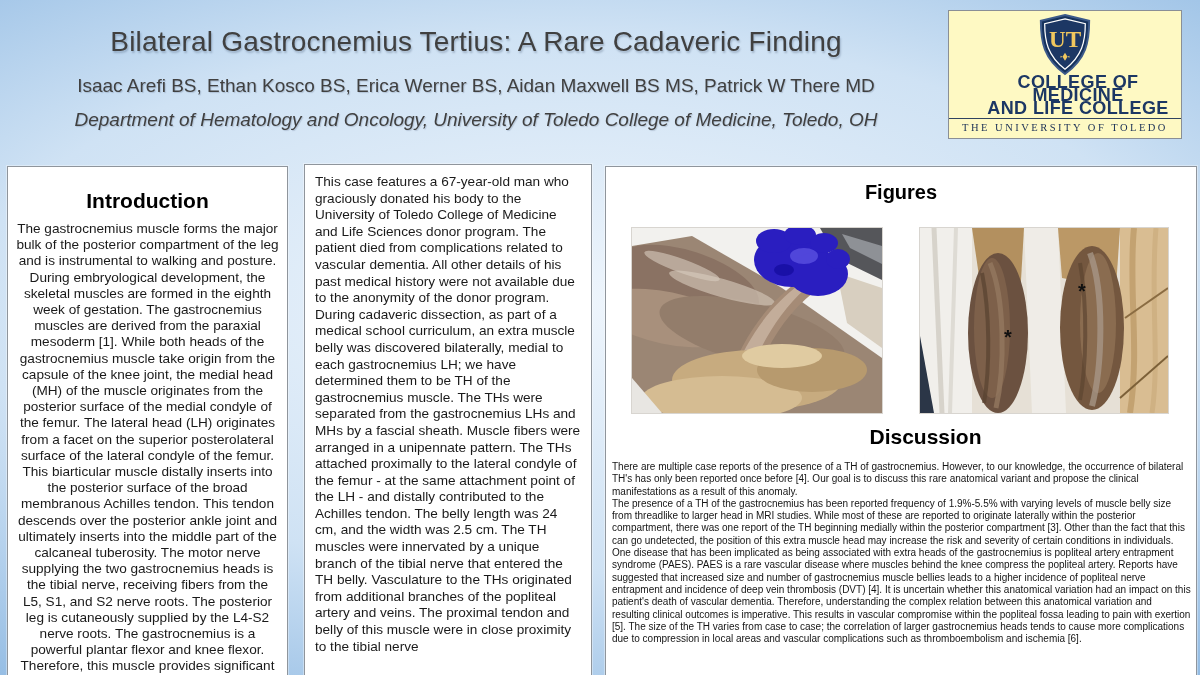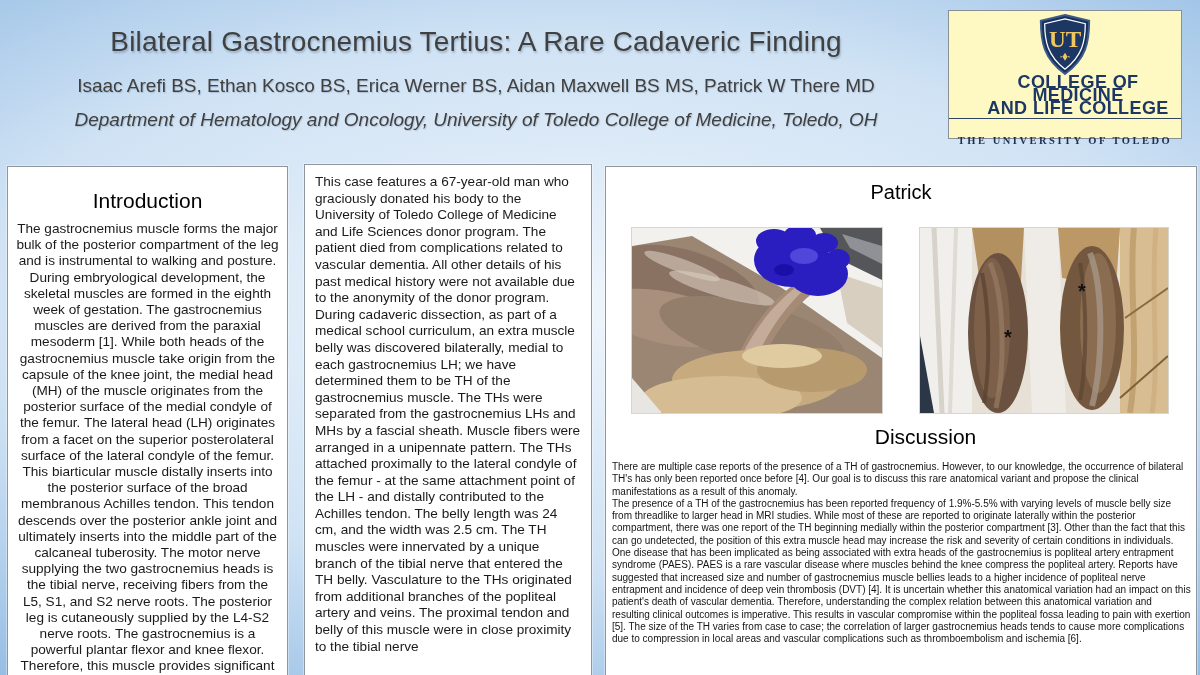--- a/index.html
+++ b/index.html
@@ -19,29 +19,29 @@
     position:absolute;left:948px;top:10px;width:234px;height:129px;
     background:#fef9c3;border:1px solid #8a8f96;box-sizing:border-box;
     text-align:center;
   }
   .logo-box .shield{display:block;margin:3px auto 0 auto;}
   .logo-l1,.logo-l2{
     color:#1c3764;font-weight:700;font-size:18px;letter-spacing:.4px;line-height:13px;padding-left:26px;
   }
   .logo-rule{border-top:1.5px solid #30435f;margin:3px 0 0 0;}
   .logo-l3{
-    font-family:"Liberation Serif",serif;color:#1a2f55;font-weight:700;
-    font-size:10.5px;letter-spacing:2.5px;margin-top:16px;
+    font-family:"Liberation Serif",serif;color:#1a2f55;font-weight:400;
+    font-size:10.5px;letter-spacing:2.5px;margin-top:3px;
   }
   .col{
     position:absolute;top:166px;height:520px;background:#ffffff;
     border:1px solid #8f959c;box-sizing:border-box;color:#1a1a1a;
     box-shadow:0 0 0 1px rgba(255,255,255,.35);
   }
-  .col h2{margin:0;text-align:center;font-size:21px;font-weight:400;color:#000;}
+  .col h2{margin:0;text-align:center;font-size:21px;font-weight:700;color:#000;}
   .col-intro{left:7px;width:281px;}
   .col-intro h2{margin-top:22px;}
   .intro-body{margin:8px 8px 0 8px;font-size:13.6px;line-height:16.2px;text-align:center;}
   .col-case{left:304px;width:288px;top:164px;height:522px;}
   .col-case h2{margin-top:24px;}
   .case-body{margin:9px 10px 0 10px;font-size:13.6px;line-height:16.6px;text-align:left;}
   .col-figures{left:605px;width:592px;}
   .col-figures h2.figs-head{margin-top:14px;font-size:20px;}
   .figrow{position:absolute;left:0;top:60px;width:592px;}
   .fig{position:absolute;border:1px solid #d8d5d0;}
@@ -76,21 +76,21 @@
 <section class="col col-intro">
   <h2>Introduction</h2>
   <p class="intro-body">The gastrocnemius muscle forms the major bulk of the posterior compartment of the leg and is instrumental to walking and posture. During embryological development, the skeletal muscles are formed in the eighth week of gestation. The gastrocnemius muscles are derived from the paraxial mesoderm [1]. While both heads of the gastrocnemius muscle take origin from the capsule of the knee joint, the medial head (MH) of the muscle originates from the posterior surface of the medial condyle of the femur. The lateral head (LH) originates from a facet on the superior posterolateral surface of the lateral condyle of the femur. This biarticular muscle distally inserts into the posterior surface of the broad membranous Achilles tendon. This tendon descends over the posterior ankle joint and ultimately inserts into the middle part of the calcaneal tuberosity. The motor nerve supplying the two gastrocnemius heads is the tibial nerve, receiving fibers from the L5, S1, and S2 nerve roots. The posterior leg is cutaneously supplied by the L4-S2 nerve roots. The gastrocnemius is a powerful plantar flexor and knee flexor. Therefore, this muscle provides significant propulsive force in regard to gait mechanics.</p>
 </section>
 
 <section class="col col-case">
   <p class="case-body">This case features a 67-year-old man who graciously donated his body to the University of Toledo College of Medicine and Life Sciences donor program. The patient died from complications related to vascular dementia. All other details of his past medical history were not available due to the anonymity of the donor program. During cadaveric dissection, as part of a medical school curriculum, an extra muscle belly was discovered bilaterally, medial to each gastrocnemius LH; we have determined them to be TH of the gastrocnemius muscle. The THs were separated from the gastrocnemius LHs and MHs by a fascial sheath. Muscle fibers were arranged in a unipennate pattern. The THs attached proximally to the lateral condyle of the femur - at the same attachment point of the LH - and distally contributed to the Achilles tendon. The belly length was 24 cm, and the width was 2.5 cm. The TH muscles were innervated by a unique branch of the tibial nerve that entered the TH belly. Vasculature to the THs originated from additional branches of the popliteal artery and veins. The proximal tendon and belly of this muscle were in close proximity to the tibial nerve</p>
 </section>
 
 <section class="col col-figures">
-  <h2 class="figs-head">Patrick</h2>
+  <h2 class="figs-head">Figures</h2>
 
   <div class="figrow">
 
     <svg class="fig fig-left" width="250" height="185" viewBox="0 0 250 185">
       <rect width="250" height="185" fill="#f2f1ee"></rect>
       <polygon points="188,0 250,0 250,52 205,30" fill="#55565a"></polygon>
       <polygon points="210,6 250,18 250,36 218,20" fill="#8e9196"></polygon>
       <polygon points="205,45 250,60 250,120 215,95" fill="#d8cfc0"></polygon>
       <polygon points="0,18 60,8 150,60 250,130 250,185 0,185" fill="#9b8674"></polygon>
       <ellipse cx="55" cy="55" rx="75" ry="32" fill="#8a7263" transform="rotate(18 55 55)"></ellipse>

